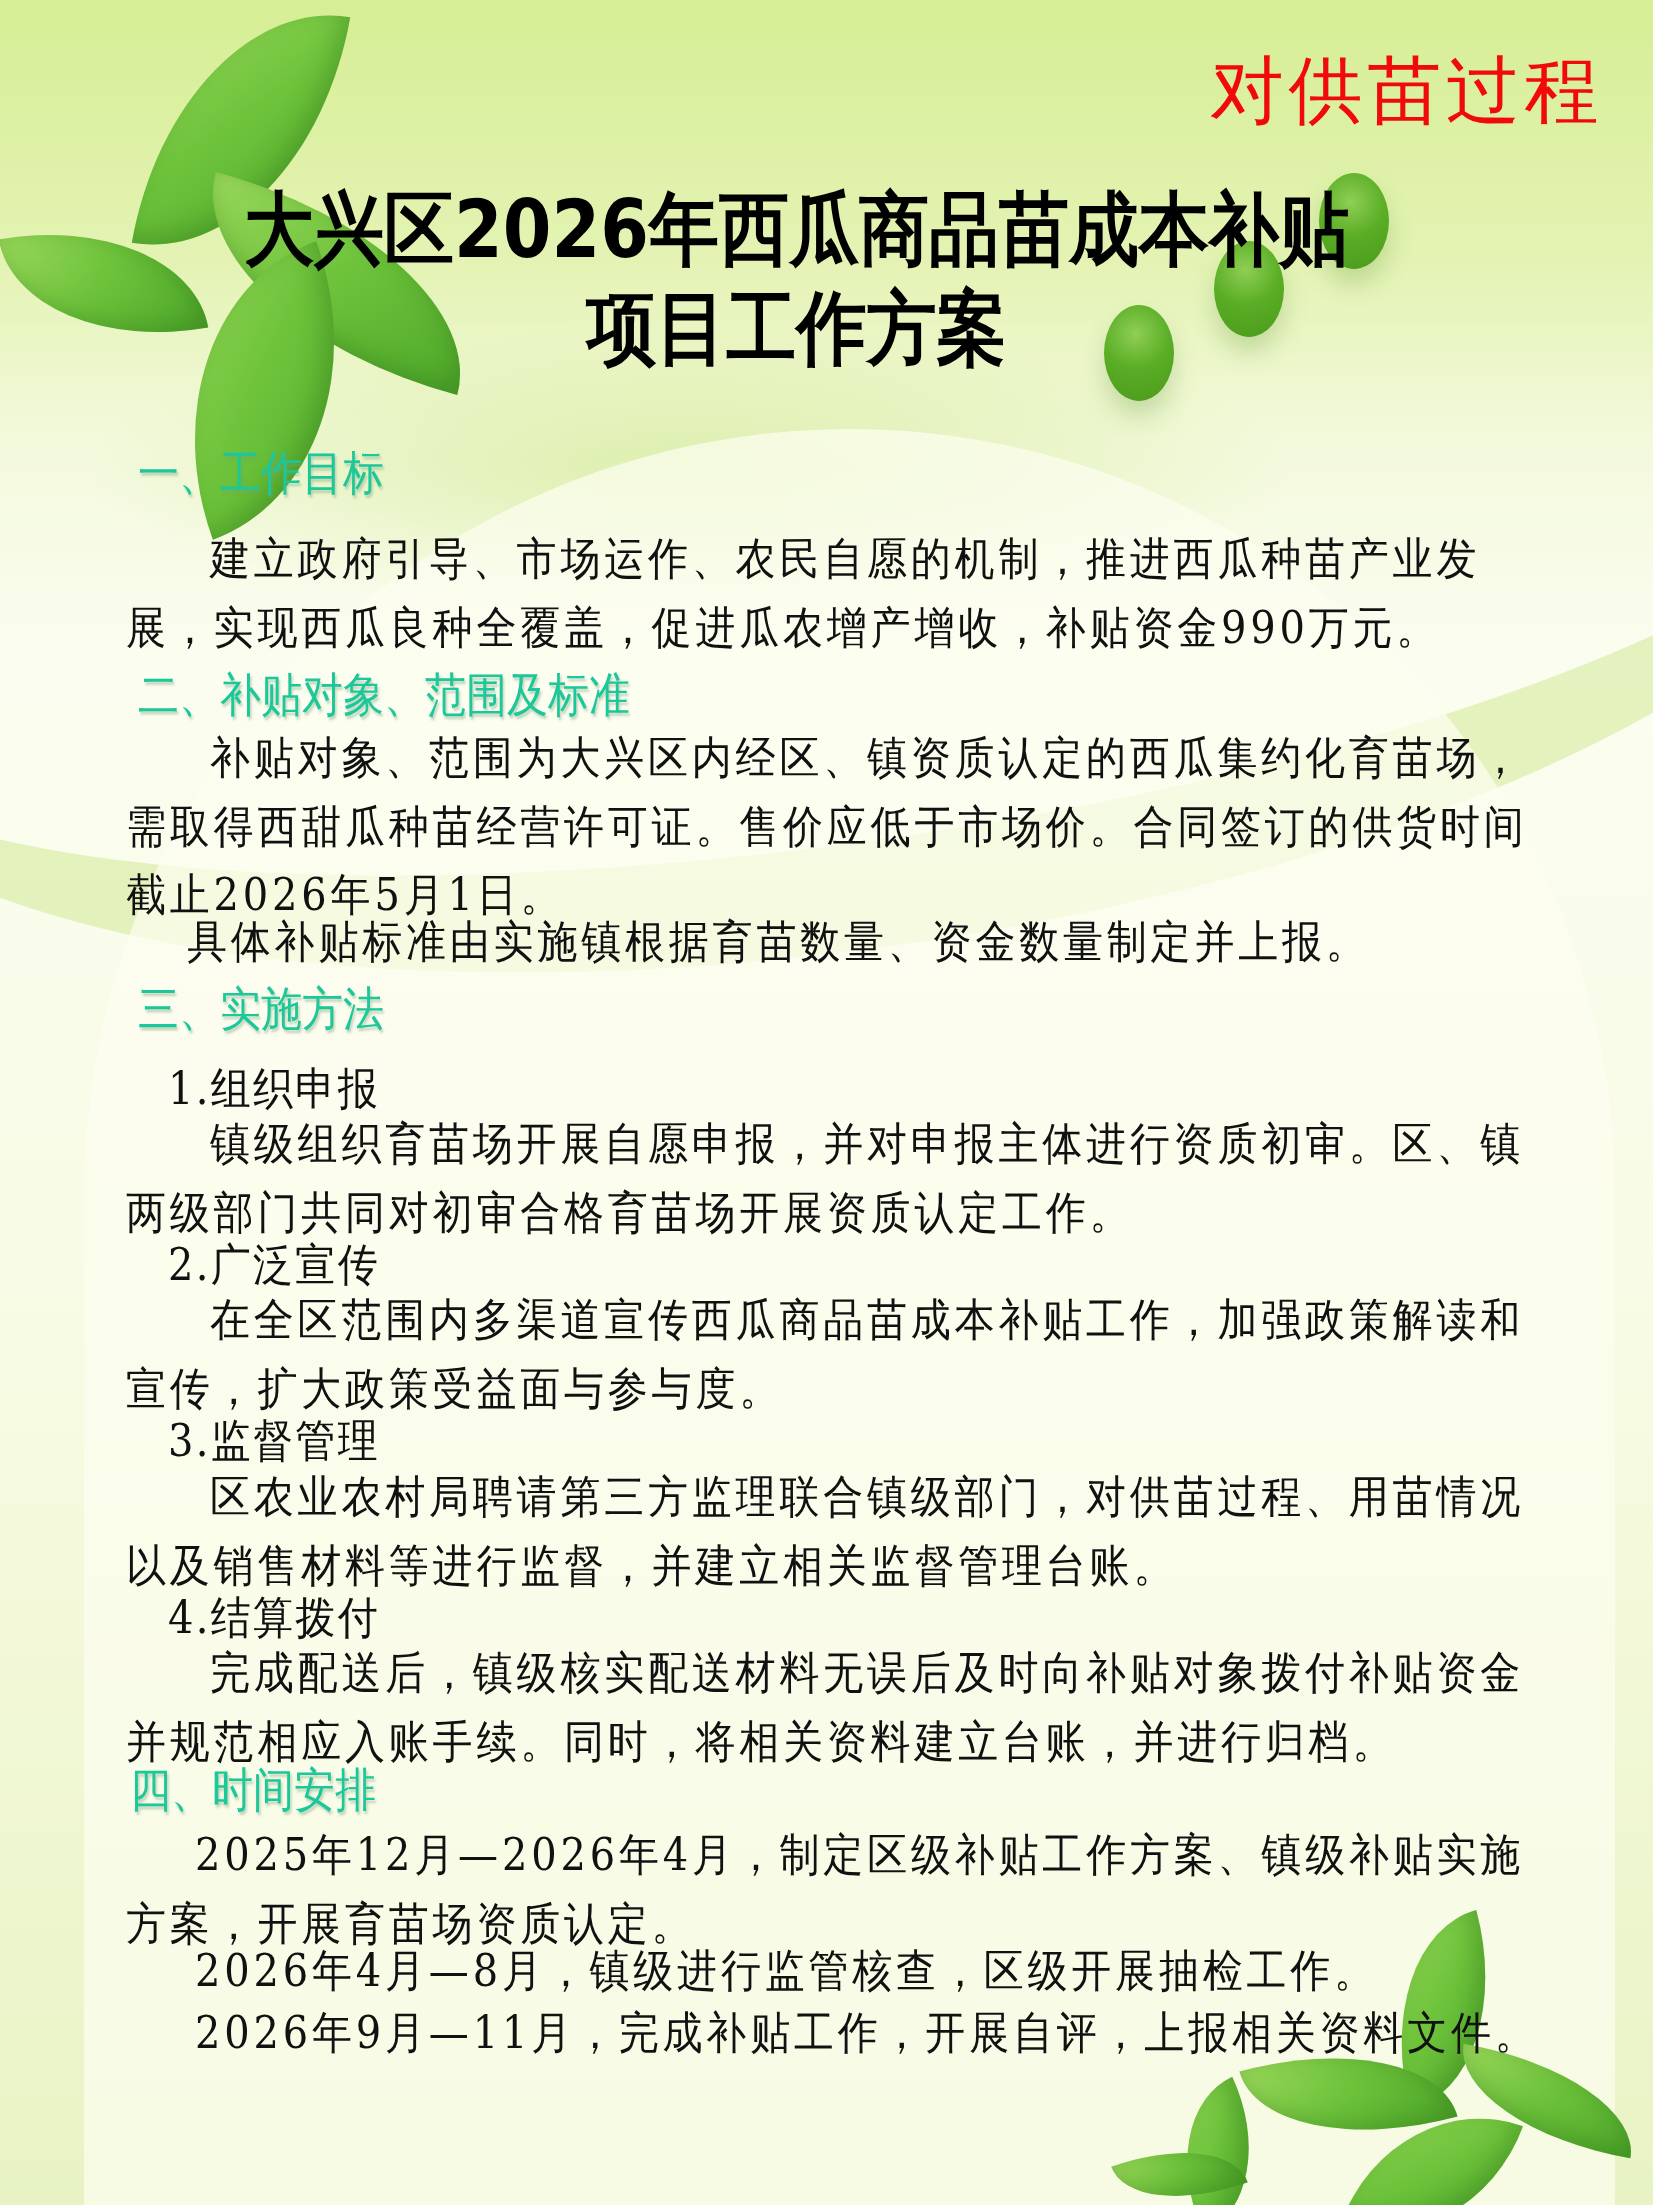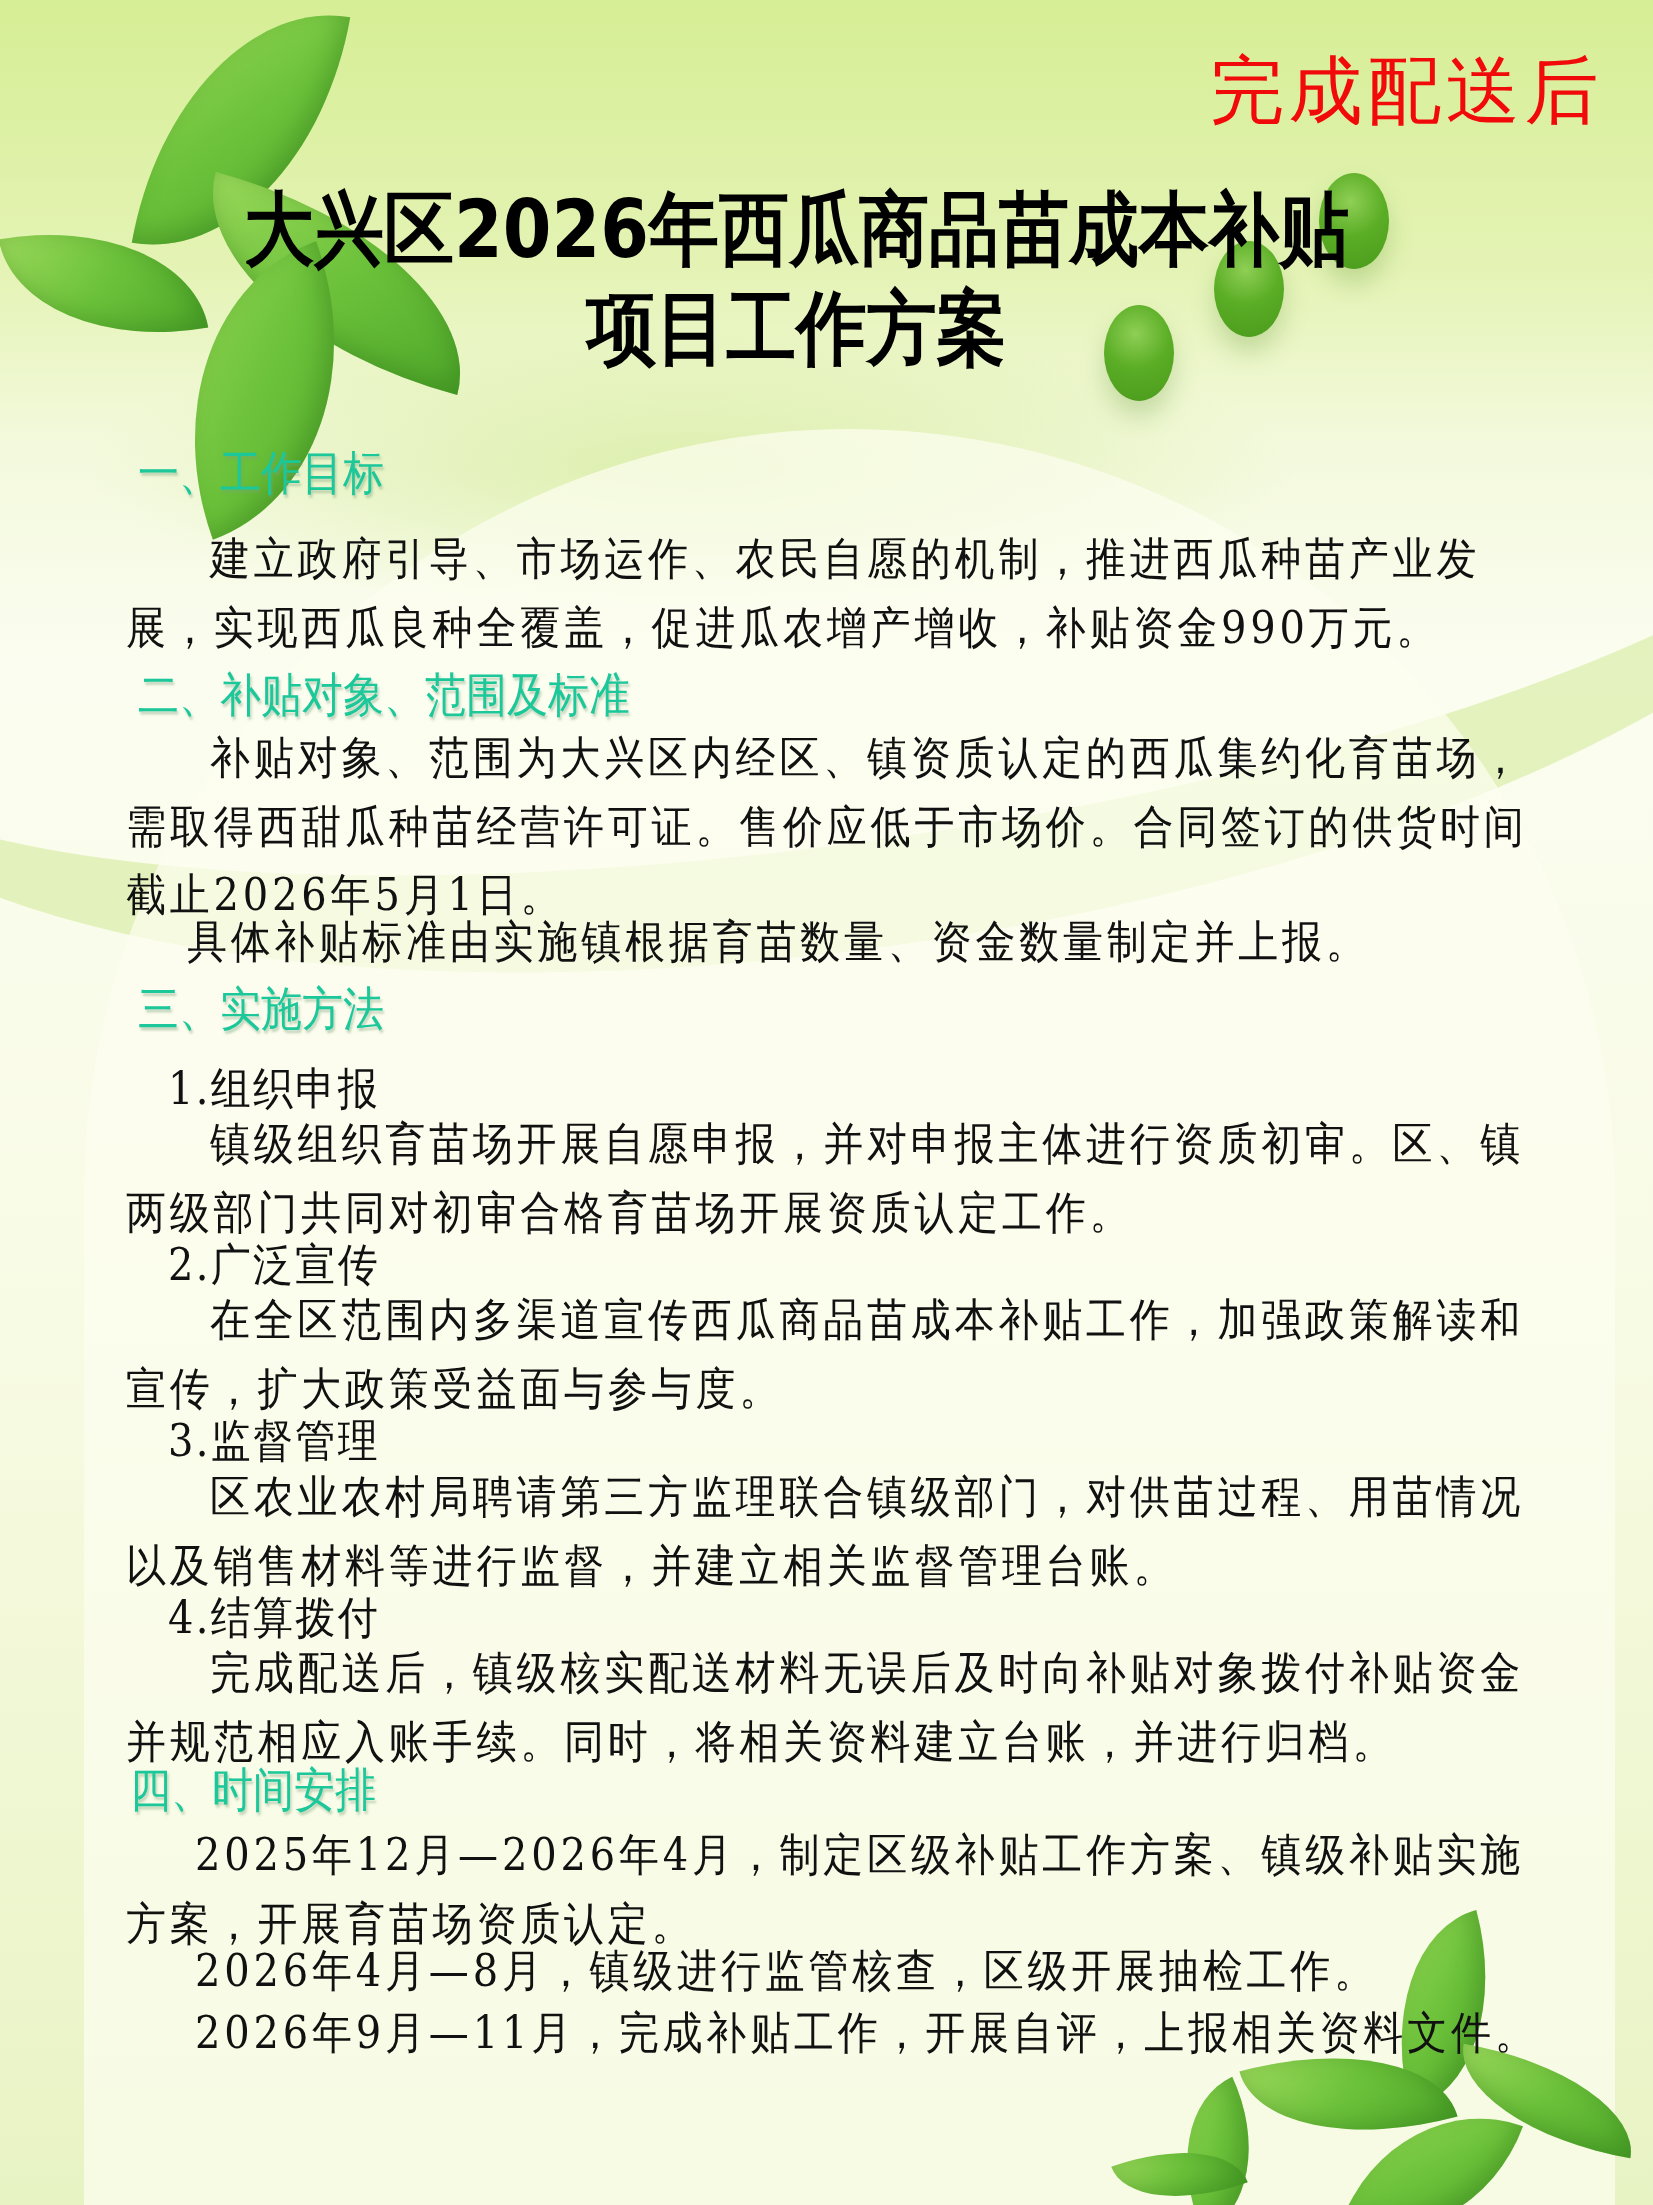--- a/index.html
+++ b/index.html
@@ -84,21 +84,21 @@
 
 <div class="leaf-cluster" style="left:1149px;top:1914px;width:505px;height:291px;">
   <div class="leaf" style="left:237px;top:7.7px;width:115px;height:176px;transform:rotate(-15deg);border-radius:100% 0 100% 0;"></div>
   <div class="leaf" style="left:100px;top:130px;width:199px;height:100px;transform:rotate(-15deg);"></div>
   <div class="leaf" style="left:306px;top:145px;width:184px;height:84px;transform:rotate(10deg);"></div>
   <div class="leaf" style="left:214px;top:184px;width:138px;height:153px;transform:rotate(20deg);border-radius:100% 0 100% 0;"></div>
   <div class="leaf" style="left:23px;top:176px;width:92px;height:130px;transform:rotate(-25deg);border-radius:100% 0 100% 0;"></div>
   <div class="leaf" style="left:-31px;top:230px;width:123px;height:61px;transform:rotate(-20deg);"></div>
 </div>
 
-<div class="corner-label">完成配送后</div>
+<div class="corner-label">对供苗过程</div>
 
 <div class="title l1">大兴区2026年西瓜商品苗成本补贴</div>
 <div class="title l2">项目工作方案</div>
 
 <div class="h" style="top:446px;">一、工作目标</div>
 <div class="p indent" style="top:525px;">建立政府引导、市场运作、农民自愿的机制，推进西瓜种苗产业发展，实现西瓜良种全覆盖，促进瓜农增产增收，补贴资金990万元。</div>
 
 <div class="h" style="top:668px;">二、补贴对象、范围及标准</div>
 <div class="p indent" style="top:724px;">补贴对象、范围为大兴区内经区、镇资质认定的西瓜集约化育苗场，需取得西甜瓜种苗经营许可证。售价应低于市场价。合同签订的供货时间截止2026年5月1日。</div>
 <div class="p" style="top:908px;text-indent:61px;">具体补贴标准由实施镇根据育苗数量、资金数量制定并上报。</div>

